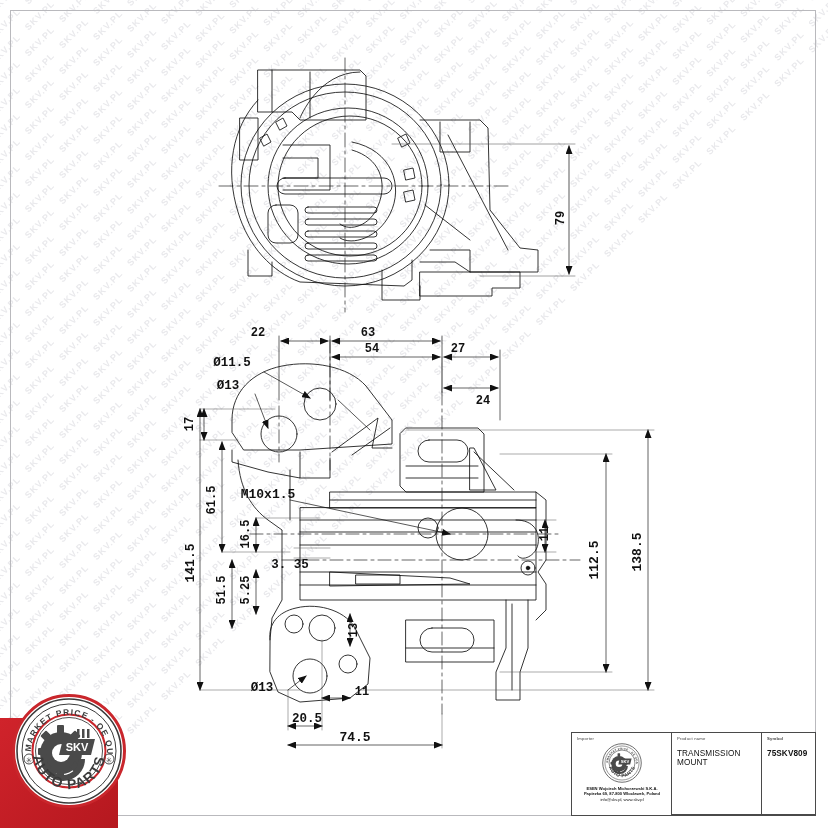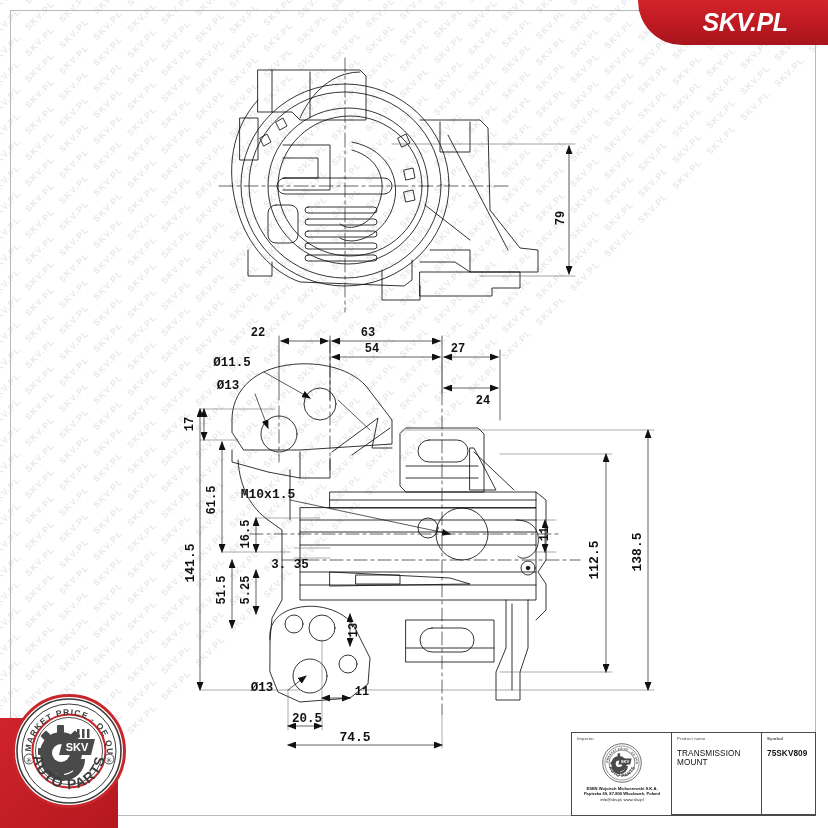--- a/index.html
+++ b/index.html
@@ -477,23 +477,20 @@
       <text x="598" y="560" font-size="13" text-anchor="middle" transform="rotate(-90 598 560)">112.5</text>
       <text x="641" y="552" font-size="13" text-anchor="middle" transform="rotate(-90 641 552)">138.5</text>
       <text x="357" y="630" font-size="12" text-anchor="middle" transform="rotate(-90 357 630)">13</text>
       <text x="262" y="691" font-size="12.5" text-anchor="middle">Ø13</text>
       <text x="362" y="695" font-size="12" text-anchor="middle">11</text>
       <text x="307" y="722" font-size="12.5" text-anchor="middle">20.5</text>
       <text x="355" y="741" font-size="13" text-anchor="middle">74.5</text>
     </g>
   </svg>
 
-  <div id="banner">
-    <span class="bannertext">SKV.PL</span>
-  </div>
 
   <div id="logo-blob"></div>
   <div id="seal">
     <svg viewBox="0 0 108 108" width="108" height="108">
       <defs>
         <path id="arcTop" d="M 16 56 A 38 38 0 0 1 92 56" fill="none"></path>
         <path id="arcBot" d="M 18 56 A 36 36 0 0 0 90 56" fill="none"></path>
       </defs>
       <circle cx="54" cy="54" r="52" fill="#ffffff" stroke="#3b3b3b" stroke-width="1.6"></circle>
       <circle cx="54" cy="54" r="47" fill="#ffffff" stroke="#3b3b3b" stroke-width="1"></circle>

